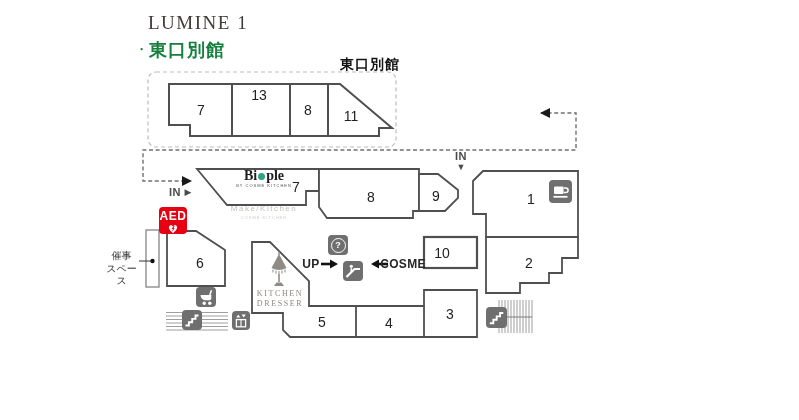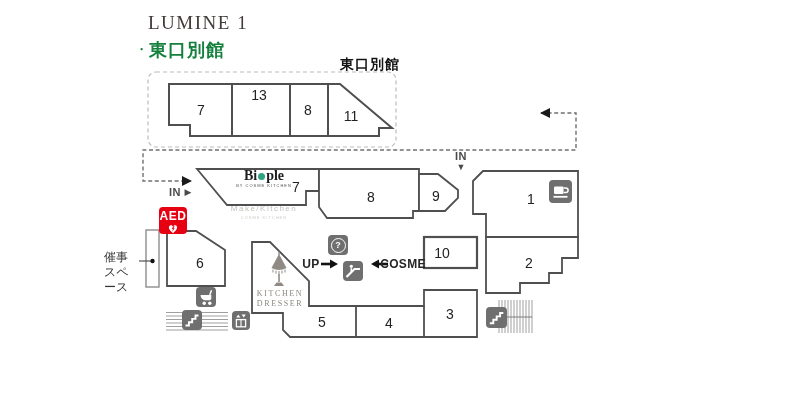--- a/index.html
+++ b/index.html
@@ -21,21 +21,21 @@
   .biople{width:76px;text-align:center;line-height:1.1;}
   .biople .l1{font-family:"Liberation Serif","DejaVu Serif",serif;font-weight:bold;
               font-size:14px;color:#1d1d1d;}
   .biople .dot{display:inline-block;width:7px;height:7px;border-radius:50%;
                background:#2fa382;margin:0 1px;}
   .biople .l2{font-size:4px;letter-spacing:1px;color:#4c4c4c;margin-top:1px;}
   .biople .l3{font-size:8px;letter-spacing:1.5px;color:#c3c0bb;margin-top:16px;}
   .biople .l4{font-size:4px;letter-spacing:1px;color:#cfccc7;margin-top:2px;}
   .albiontxt{font-family:"Liberation Serif","DejaVu Serif",serif;font-size:8px;
              letter-spacing:1.6px;color:#8c8781;}
-  .evspace{font-size:12px;color:#333;text-align:left;line-height:1.25;}
+  .evspace{font-size:10px;color:#333;text-align:center;line-height:1.25;}
   .aed{background:#e60012;border-radius:4px;display:flex;flex-direction:column;
        align-items:center;}
   .aed .t{color:#fff;font-weight:bold;font-size:12px;letter-spacing:0.5px;margin-top:2px;}
   .qring{width:13px;height:13px;border:1.6px solid #fff;border-radius:50%;
          display:flex;align-items:center;justify-content:center;}
   .qring span{color:#fff;font-weight:bold;font-size:9px;line-height:9px;}
 </style>
 </head>
 <body>
 

